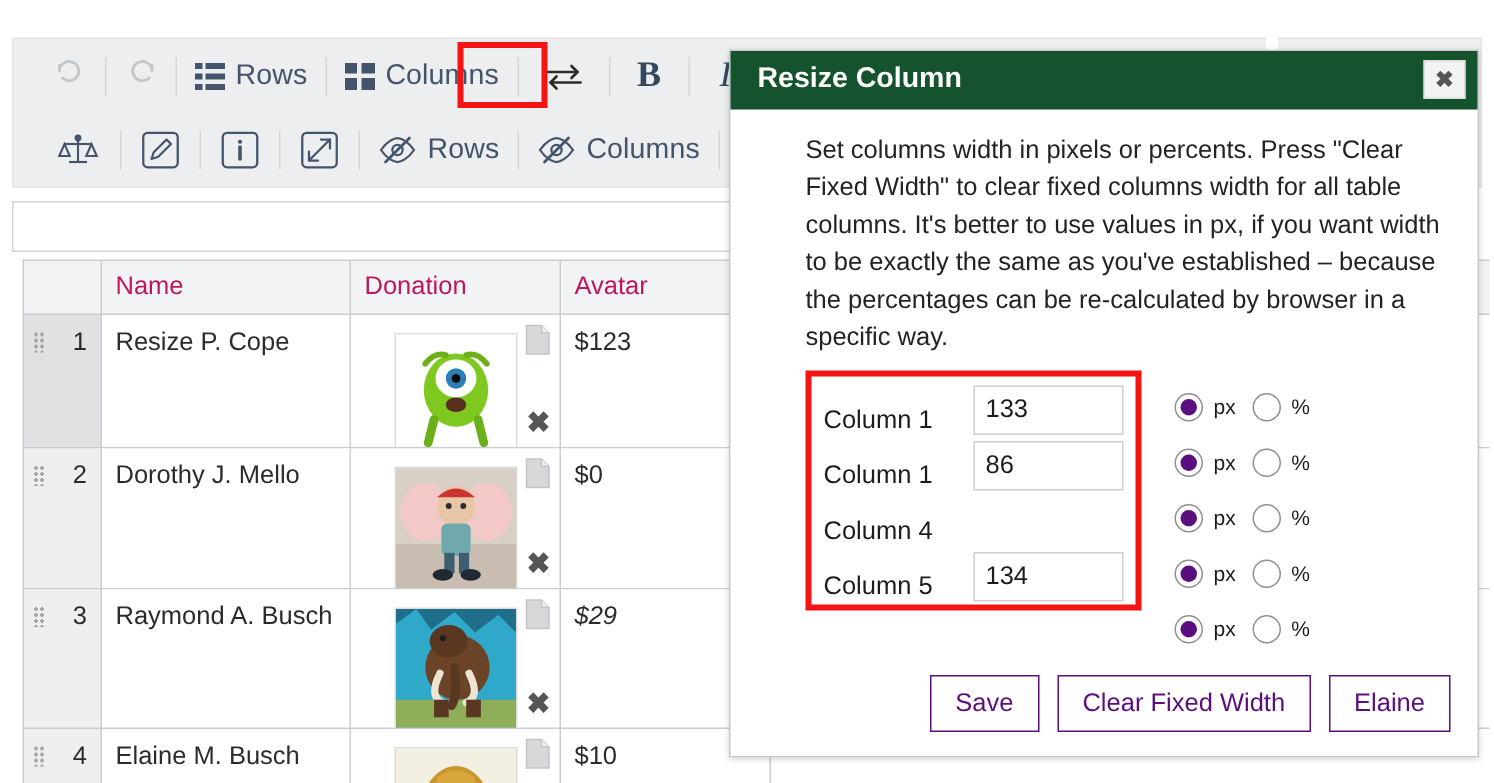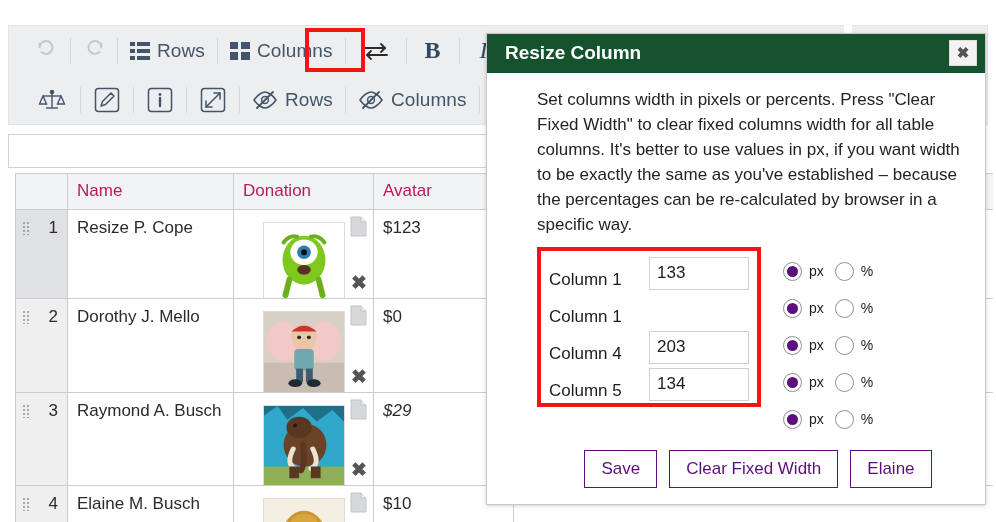--- a/index.html
+++ b/index.html
@@ -113,21 +113,21 @@
     font-size:17px; color:#1c1c1c; padding:0 7px; outline:none;
   }
   .unit-group { display:flex; align-items:center; gap:7px; margin-left:22px; height:37px; }
   .radio {
     width:19px; height:19px; border:1px solid #8f8f8f; border-radius:50%;
     background:#fff; display:flex; align-items:center; justify-content:center; cursor:pointer;
   }
   .radio.on::after { content:""; width:11px; height:11px; border-radius:50%; background:#5b0e7d; }
   .unit-text { font-size:14px; color:#1c1c1c; margin-right:4px;text-align:right; }
 
-  .modal-footer { display:flex; justify-content:center; gap:12px; padding:12px 18px 16px 18px;margin-left:44px; }
+  .modal-footer { display:flex; justify-content:flex-end; gap:12px; padding:12px 18px 16px 18px;margin-left:44px; }
   .btn {
     border:1px solid #5b0e7d; background:#fff; color:#5b0e7d;
     font-size:17px; padding:8px 16px; cursor:pointer; line-height:1.2;
     font-family:"Liberation Sans", sans-serif;
   }
 
   
   .bg-strip { position:absolute; right:0; top:0; width:8px; height:522px; background:#fff; }
 </style>
 </head>
@@ -458,24 +458,24 @@
       <div class="cols-wrap">
         <div class="cols-box">
           <div class="redbox"></div>
 
           <div class="col-row">
             <span class="col-label">Column 1</span>
             <input class="col-input" type="text" value="133" style="">
           </div>
           <div class="col-row">
             <span class="col-label">Column 1</span>
+            <input class="col-input" type="text" value="86" style="">
           </div>
           <div class="col-row">
             <span class="col-label">Column 4</span>
-            <input class="col-input" type="text" value="203" style="">
           </div>
           <div class="col-row">
             <span class="col-label">Column 5</span>
             <input class="col-input" type="text" value="134" style="">
           </div>
         </div>
 
         <div style="padding-top:6px;">
           <div class="unit-group">
             <span class="radio on"></span>

